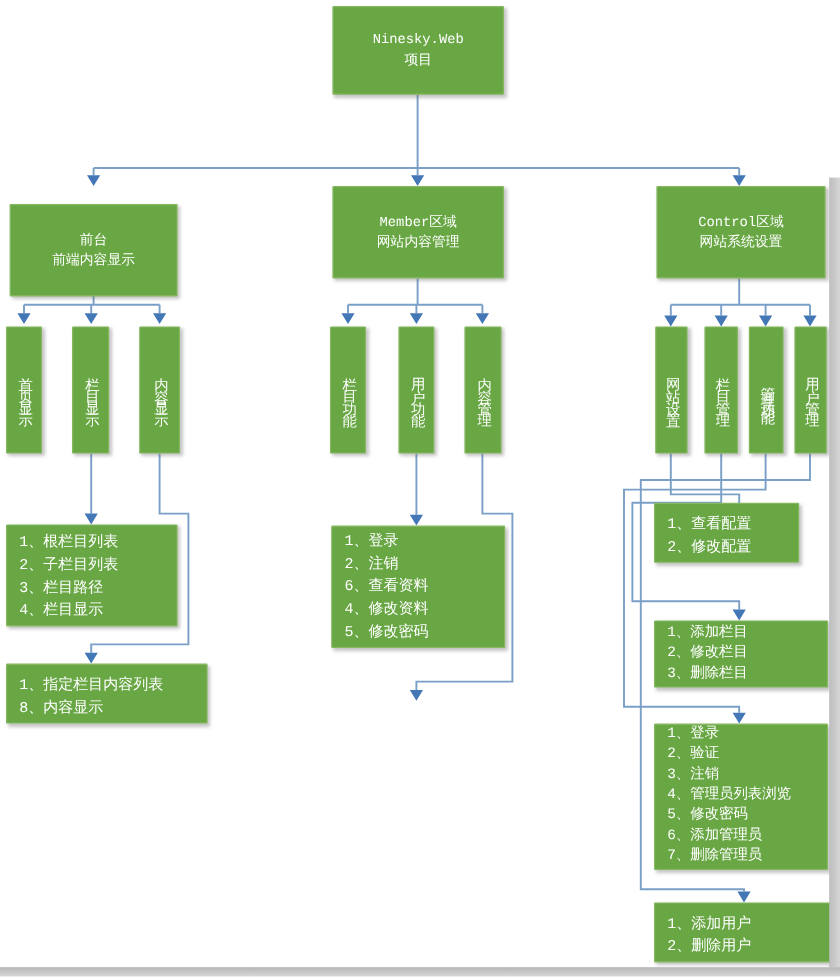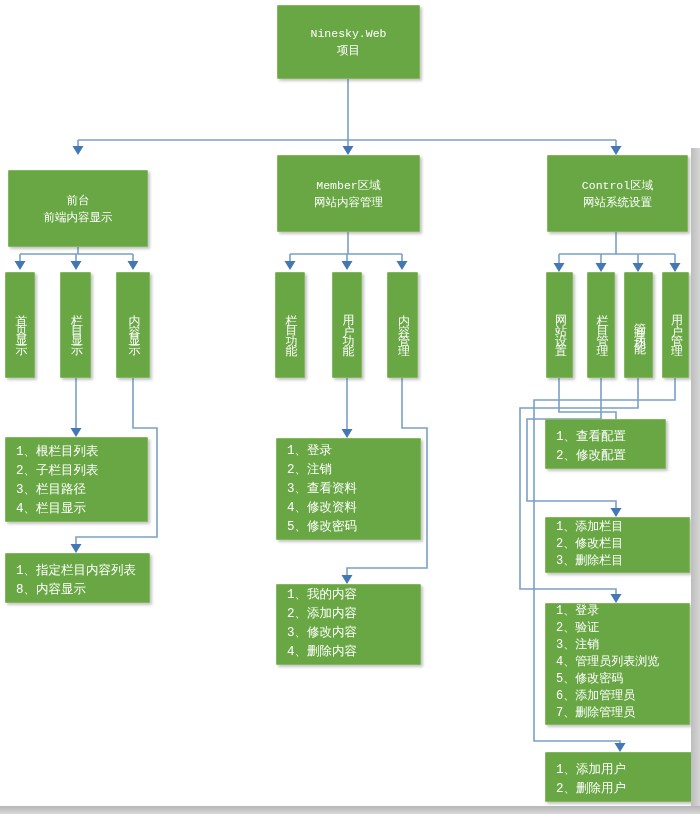--- a/index.html
+++ b/index.html
@@ -115,37 +115,31 @@
   <div class="node module-node" style="left:662px;top:272px;width:27px;height:106px;">
     <span class="vtext">用户管理</span>
   </div>
 
   <div class="node leaf-node" style="left:5px;top:437px;width:143px;height:85px;">
     <div class="item">1、根栏目列表</div>
     <div class="item">2、子栏目列表</div>
     <div class="item">3、栏目路径</div>
     <div class="item">4、栏目显示</div>
   </div>
-  <div class="node leaf-node" style="left:5px;top:553px;width:145px;height:50px;">
+  <div class="node leaf-node" style="left:5px;top:553px;width:168px;height:50px;">
     <div class="item">1、指定栏目内容列表</div>
     <div class="item">8、内容显示</div>
   </div>
 
   <div class="node leaf-node" style="left:276px;top:438px;width:145px;height:102px;">
     <div class="item">1、登录</div>
     <div class="item">2、注销</div>
-    <div class="item">3、查看资料</div>
+    <div class="item">6、查看资料</div>
     <div class="item">4、修改资料</div>
     <div class="item">5、修改密码</div>
-  </div>
-  <div class="node leaf-node" style="left:276px;top:584px;width:145px;height:81px;">
-    <div class="item">1、我的内容</div>
-    <div class="item">2、添加内容</div>
-    <div class="item">3、修改内容</div>
-    <div class="item">4、删除内容</div>
   </div>
 
   <div class="node leaf-node" style="left:545px;top:419px;width:121px;height:50px;">
     <div class="item">1、查看配置</div>
     <div class="item">2、修改配置</div>
   </div>
   <div class="node leaf-node compact" style="left:545px;top:517px;width:145px;height:56px;">
     <div class="item">1、添加栏目</div>
     <div class="item">2、修改栏目</div>
     <div class="item">3、删除栏目</div>

